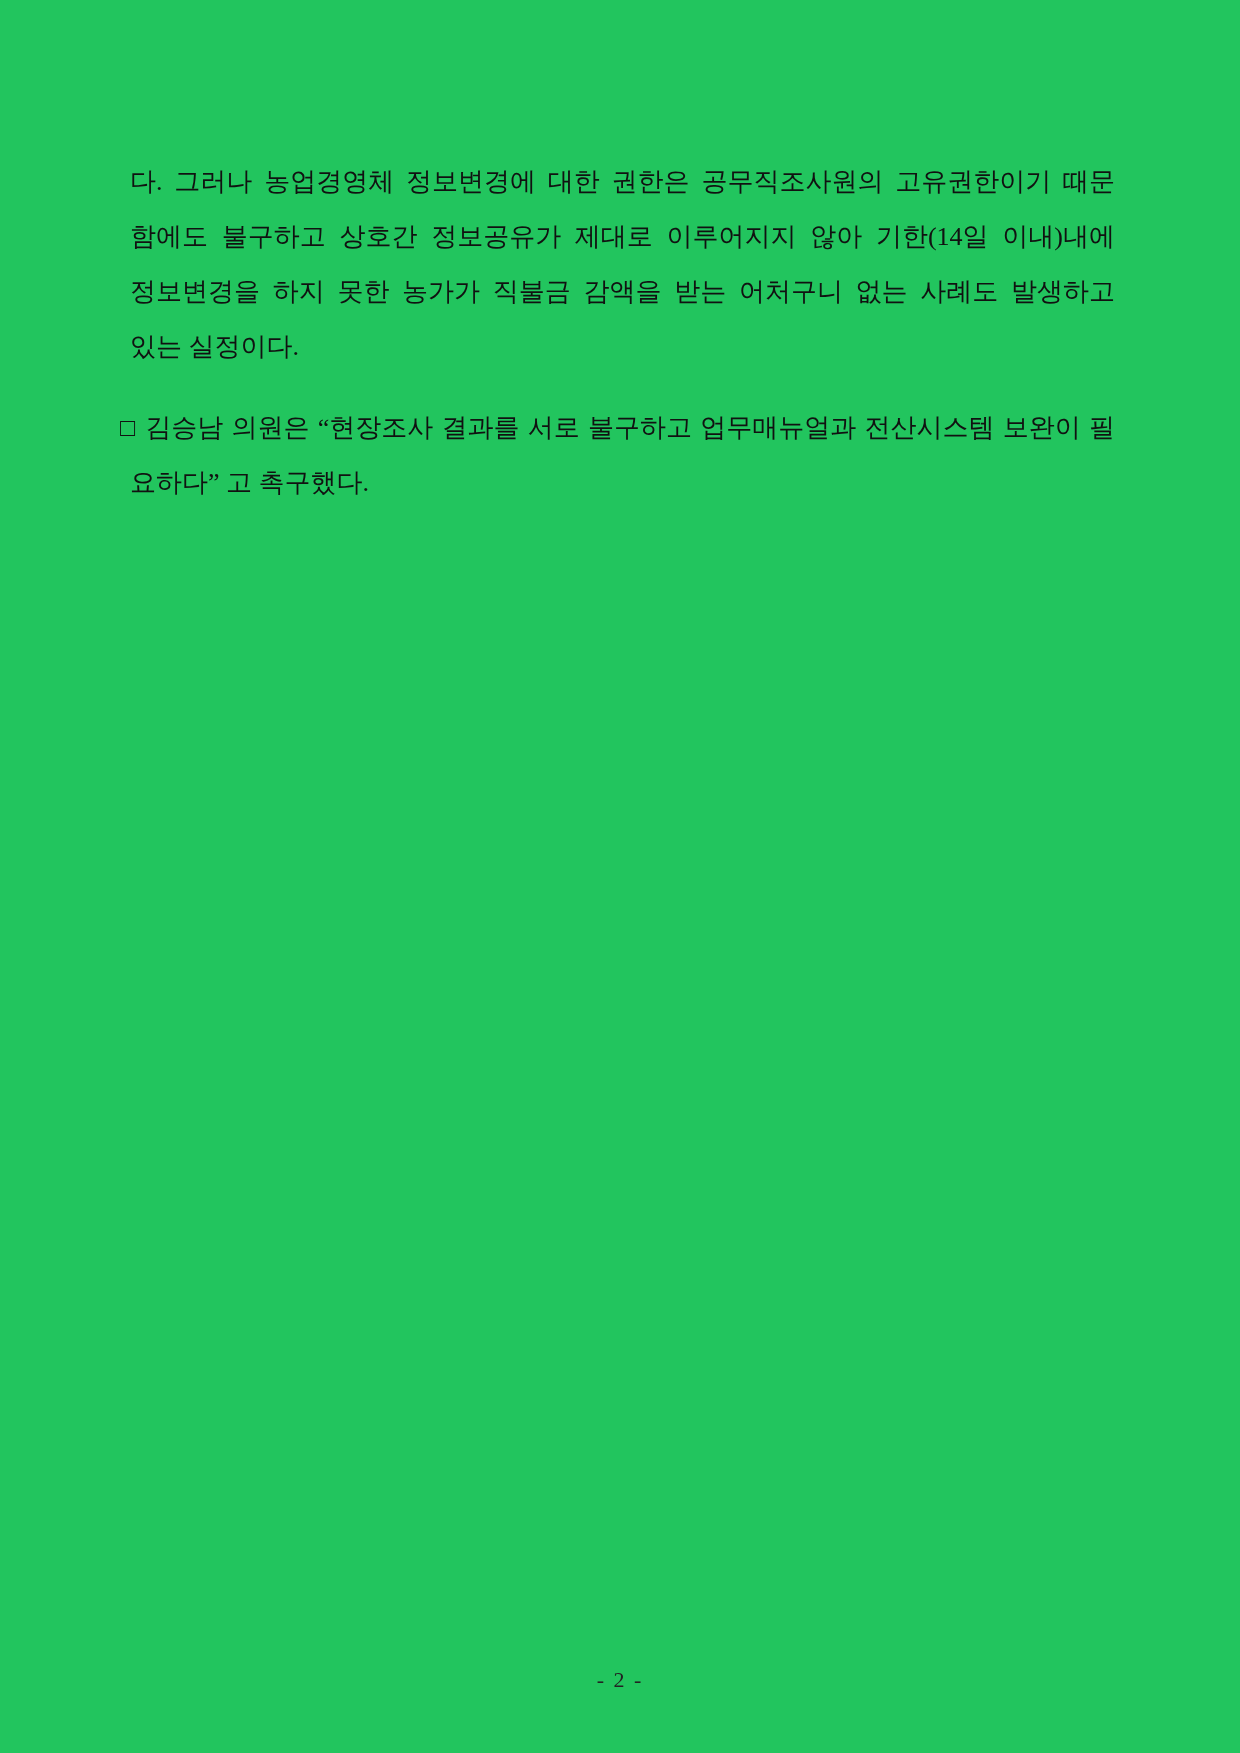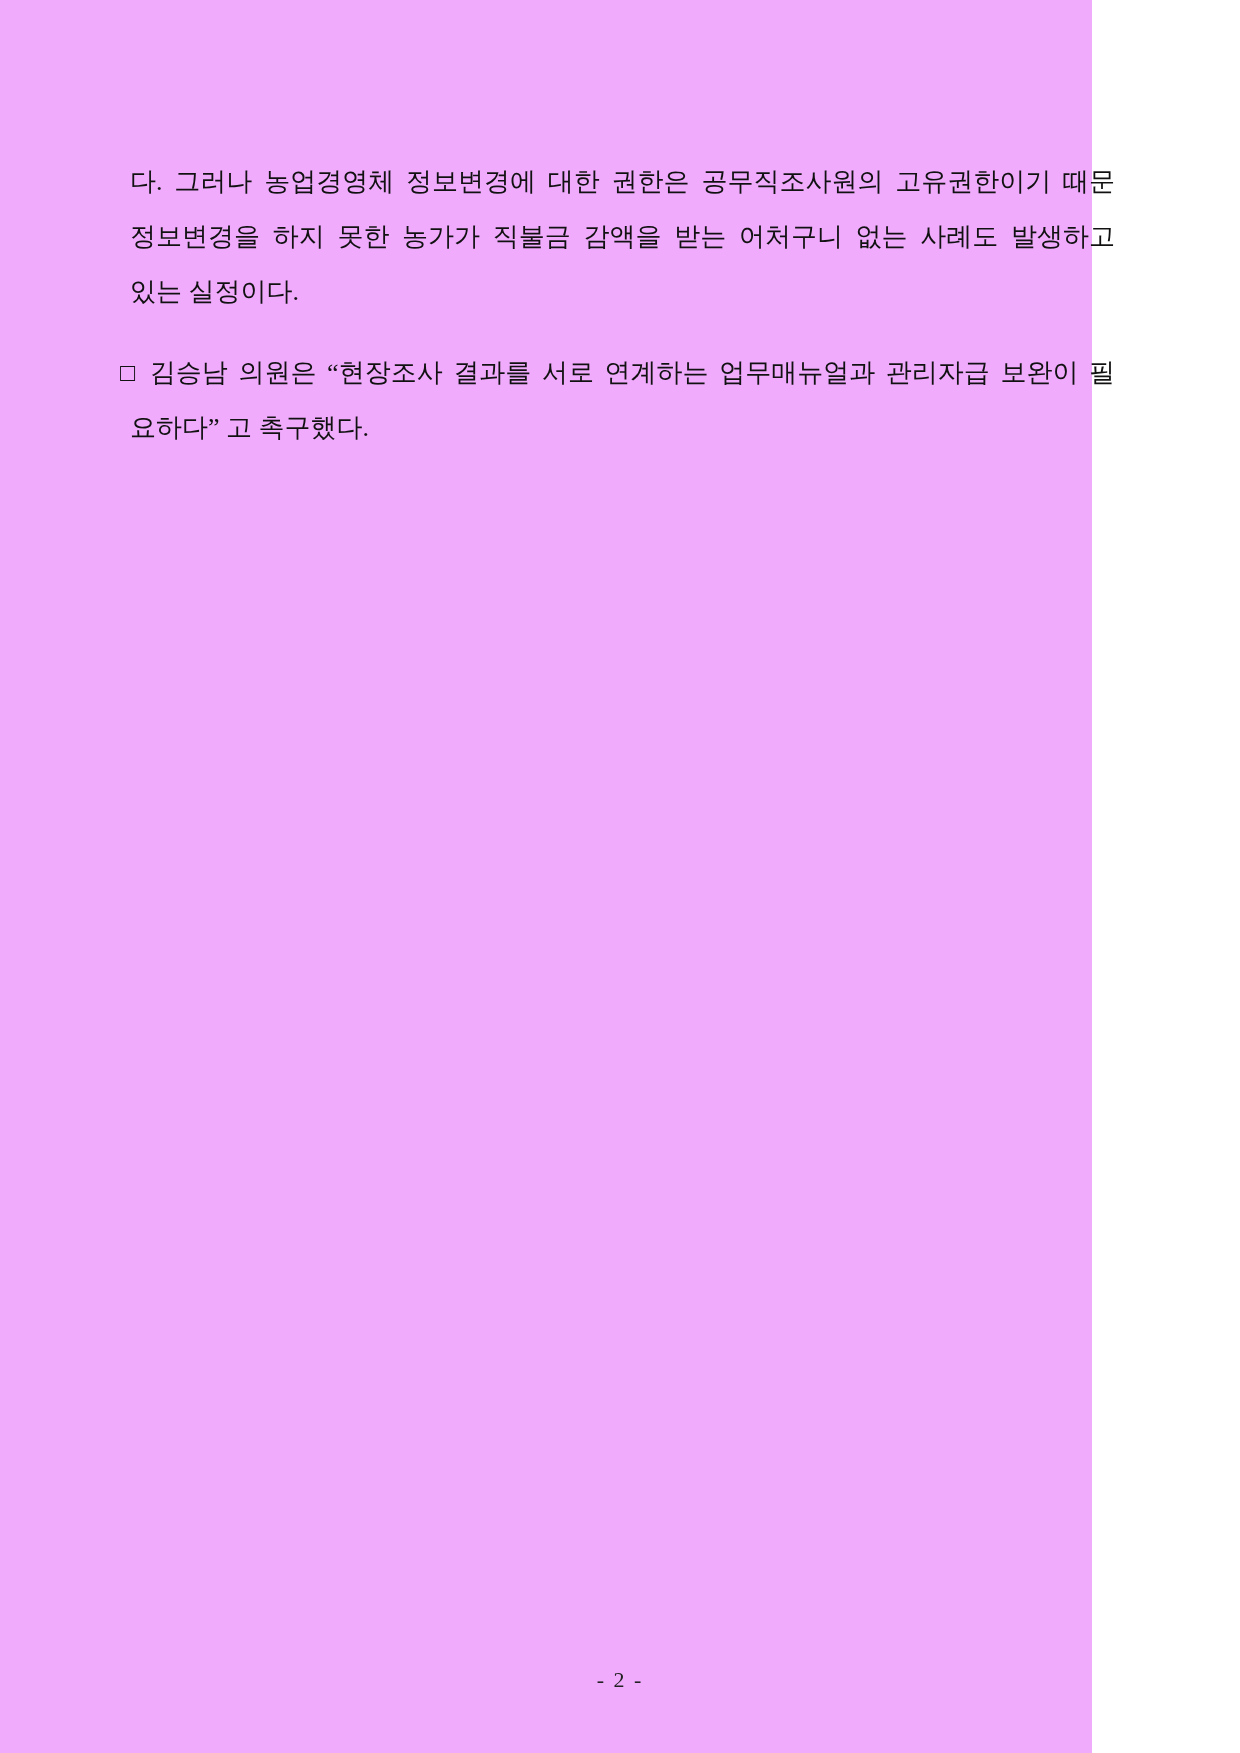--- a/index.html
+++ b/index.html
@@ -8,23 +8,23 @@
     width: 1240px;
     height: 1753px;
     background: #ffffff;
     font-family: "Liberation Serif", "DejaVu Serif", serif;
     color: #111111;
     overflow: hidden;
   }
 
   .page {
     position: relative;
-    width: 1092px;
+    width: 1240px;
     height: 1753px;
-    background: #f0abfc;
+    background: #22c55e;
   }
 
   .content {
     position: absolute;
     top: 154px;
     left: 0;
     width: 1240px;
     padding-left: 130px;
     padding-right: 125px;
     font-size: 26px;
@@ -70,26 +70,27 @@
 </style>
 </head>
 <body>
 
 <div class="page">
 
   <div class="content">
 
     <div class="para">
       <div class="line">다. 그러나 농업경영체 정보변경에 대한 권한은 공무직조사원의 고유권한이기 때문</div>
+      <div class="line">함에도 불구하고 상호간 정보공유가 제대로 이루어지지 않아 기한(14일 이내)내에</div>
       <div class="line">정보변경을 하지 못한 농가가 직불금 감액을 받는 어처구니 없는 사례도 발생하고</div>
       <div class="line last">있는 실정이다.</div>
     </div>
 
     <div class="para gap-before-1">
-      <div class="line bulleted"><span class="bullet">□</span> <span>김승남 의원은 “현장조사 결과를 서로 연계하는 업무매뉴얼과 관리자급 보완이 필</span></div>
+      <div class="line bulleted"><span class="bullet">□</span> <span>김승남 의원은 “현장조사 결과를 서로 불구하고 업무매뉴얼과 전산시스템 보완이 필</span></div>
       <div class="line last">요하다” 고 촉구했다.</div>
     </div>
 
 
   </div>
 
   <div class="footer">- 2 -</div>
 
 </div>
 

